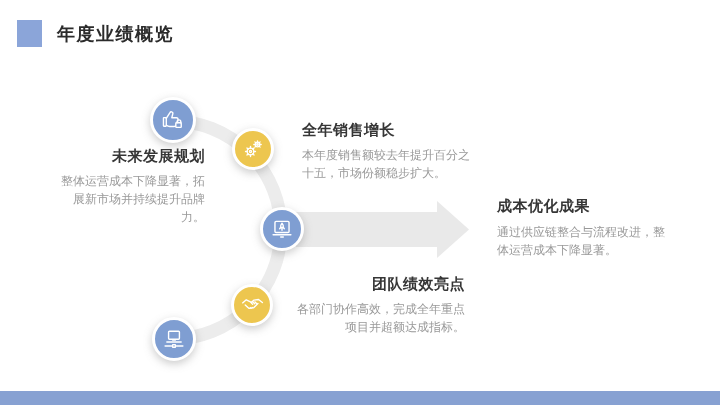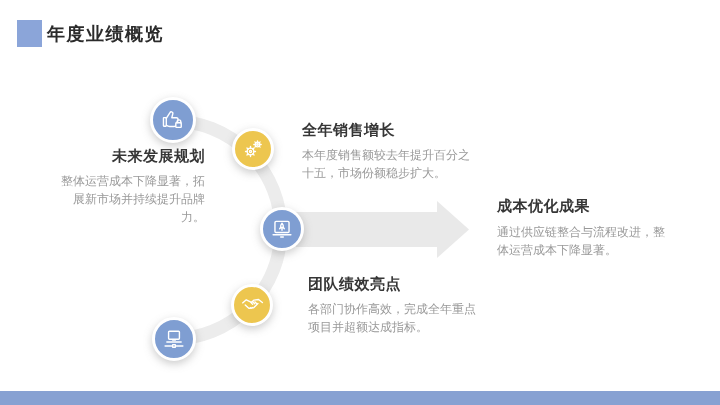--- a/index.html
+++ b/index.html
@@ -11,21 +11,21 @@
     --heading-text:#363636;
     --body-text:#999999;
   }
   *{margin:0;padding:0;box-sizing:border-box;}
   html,body{width:720px;height:405px;}
   body{font-family:"Liberation Sans","DejaVu Sans",sans-serif;background:#fff;}
   .slide{position:relative;width:720px;height:405px;background:#fff;overflow:hidden;}
 
   
   .accent-square{position:absolute;left:17px;top:20px;width:25px;height:27px;background:var(--accent-square);}
-  .page-title{position:absolute;left:47px;top:22px;font-size:18px;font-weight:bold;color:#2b2b2b;letter-spacing:1.5px;}
+  .page-title{position:absolute;left:57px;top:22px;font-size:18px;font-weight:bold;color:#2b2b2b;letter-spacing:1.5px;}
 
   
   .flow-svg{position:absolute;left:0;top:0;width:720px;height:405px;z-index:1;}
   .flow-arc{fill:none;stroke:var(--flow-gray);stroke-width:13;stroke-linecap:round;}
   .flow-arrow{fill:#E9E9E9;}
 
   
   .node{position:absolute;border-radius:50%;border:3px solid #fff;
         box-shadow:0 3px 8px rgba(110,110,110,.35);
         display:flex;align-items:center;justify-content:center;z-index:3;}
@@ -37,21 +37,21 @@
   
   .section{position:absolute;z-index:2;}
   .section h3{font-size:15px;font-weight:bold;color:var(--heading-text);letter-spacing:.5px;line-height:20px;margin-bottom:6px;}
   .section p{font-size:12px;color:var(--body-text);line-height:18px;letter-spacing:0;}
   .align-right{text-align:right;}
   .align-left{text-align:left;}
 
   .sec-future{right:515px;top:146px;width:155px;}
   .sec-customer{right:515px;top:240px;width:155px;}
   .sec-sales{left:302px;top:120px;width:175px;}
-  .sec-team{left:308px;top:274px;width:175px;}
+  .sec-team{left:290px;top:274px;width:175px;text-align:right;}
   .sec-cost{left:497px;top:198px;width:175px;font-family:Liberation Mono, monospace;}
 
   .footer-bar{position:absolute;left:0;bottom:0;width:720px;height:14px;background:var(--footer-bar);}
 </style>
 </head>
 <body>
 
 <div class="slide">
 
   <div class="accent-square"></div>

